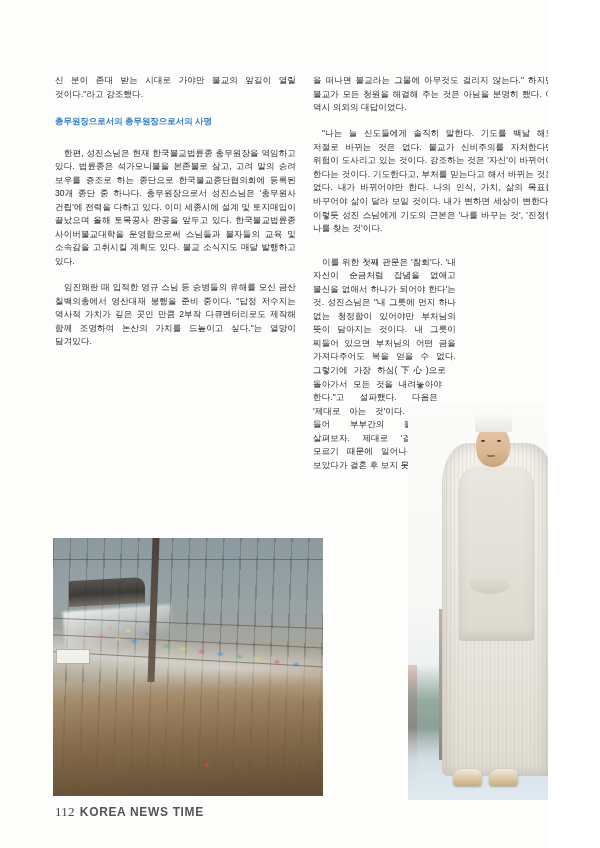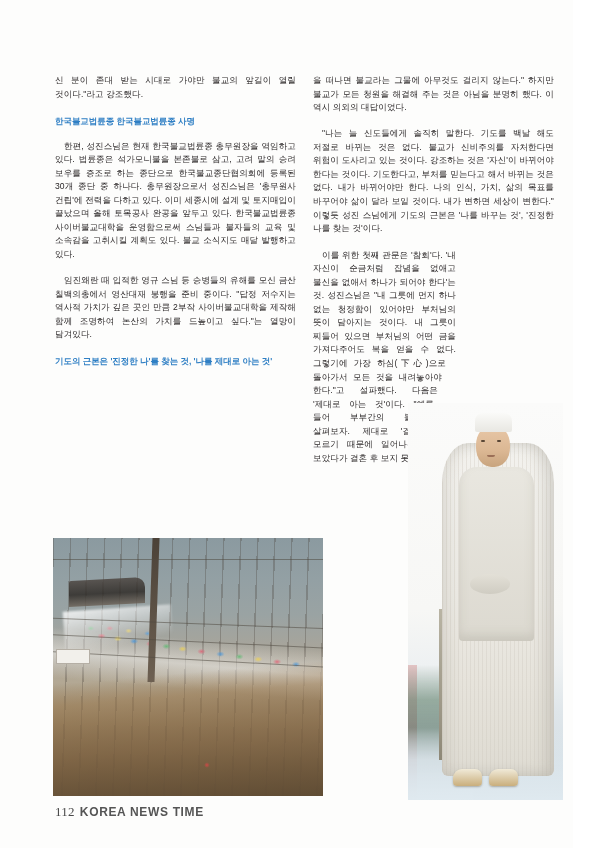--- a/index.html
+++ b/index.html
@@ -8,21 +8,20 @@
     padding: 0;
     background: #ffffff;
   }
   .page {
     position: relative;
     width: 548px;
     height: 848px;
     background: #fdfdfc;
     overflow: hidden;
     font-family: "Liberation Sans", "DejaVu Sans", sans-serif;
-    padding-left: 25px;
   }
 
   
   .col {
     position: absolute;
     width: 241px;
     color: #231f20;
     font-size: 8.55px;
     line-height: 13.55px;
     text-align: justify;
@@ -45,21 +44,21 @@
   .subhead {
     color: #2f7fc4;
     font-weight: 700;
     font-size: 8.5px;
     line-height: 12px;
     letter-spacing: -0.005em;
     margin: 0;
     padding: 0;
   }
   .subhead-gap-before { margin-top: 13.5px; }
-  .subhead-gap-after  { margin-top: 13px; }
+  .subhead-gap-after  { margin-top: 20px; }
 
   
   .flowtext { overflow: visible; }
 
   
   .photo {
     position: absolute;
     overflow: hidden;
   }
 
@@ -265,27 +264,26 @@
 </style>
 </head>
 <body>
 
 <div class="page">
 
   <div class="col col-left">
 
     <p class="para noindent">신 분이 존대 받는 시대로 가야만 불교의 앞길이 열릴 것이다."라고 강조했다.</p>
 
-    <p class="subhead subhead-gap-before">한국불교법륜종 한국불교법륜종 사명</p>
+    <p class="subhead subhead-gap-before">총무원장으로서의 총무원장으로서의 사명</p>
 
     <p class="para subhead-gap-after">한편, 성진스님은 현재 한국불교법륜종 총무원장을 역임하고 있다. 법륜종은 석가모니불을 본존불로 삼고, 고려 말의 승려 보우를 증조로 하는 종단으로 한국불교종단협의회에 등록된 30개 종단 중 하나다. 총무원장으로서 성진스님은 '총무원사 건립'에 전력을 다하고 있다. 이미 세종시에 설계 및 토지매입이 끝났으며 올해 토목공사 완공을 앞두고 있다. 한국불교법륜종 사이버불교대학을 운영함으로써 스님들과 불자들의 교육 및 소속감을 고취시킬 계획도 있다. 불교 소식지도 매달 발행하고 있다.</p>
 
-    <p class="para">임진왜란 때 입적한 영규 스님 등 승병들의 유해를 모신 금산 칠백의총에서 영산대재 봉행을 준비 중이다. "답정 저수지는 역사적 가치가 깊은 곳인 만큼 2부작 사이버불교대학을 제작해 함께 조명하여 논산의 가치를 드높이고 싶다."는 열망이 담겨있다.</p>
-
-    <p class="subhead subhead-gap-before">기도의 근본은 '진정한 나'를 찾는 것, '나를 제대로 아는 것'</p>
+    <p class="para">임진왜란 때 입적한 영규 스님 등 승병들의 유해를 모신 금산 칠백의총에서 영산대재 봉행을 준비 중이다. "답정 저수지는 역사적 가치가 깊은 곳인 만큼 2부작 다큐멘터리로도 제작해 함께 조명하여 논산의 가치를 드높이고 싶다."는 열망이 담겨있다.</p>
+
 
   </div>
 
   <div class="col col-right">
 
     <p class="para noindent">을 떠나면 불교라는 그물에 아무것도 걸리지 않는다." 하지만 불교가 모든 청원을 해결해 주는 것은 아님을 분명히 했다. 이 역시 의외의 대답이었다.</p>
 
     <p class="para">"나는 늘 신도들에게 솔직히 말한다. 기도를 백날 해도 저절로 바뀌는 것은 없다. 불교가 신비주의를 자처한다면 위험이 도사리고 있는 것이다. 강조하는 것은 '자신'이 바뀌어야 한다는 것이다. 기도한다고, 부처를 믿는다고 해서 바뀌는 것은 없다. 내가 바뀌어야만 한다. 나의 인식, 가치, 삶의 목표를 바꾸어야 삶이 달라 보일 것이다. 내가 변하면 세상이 변한다." 이렇듯 성진 스님에게 기도의 근본은 '나를 바꾸는 것', '진정한 나를 찾는 것'이다.</p>
 
 

